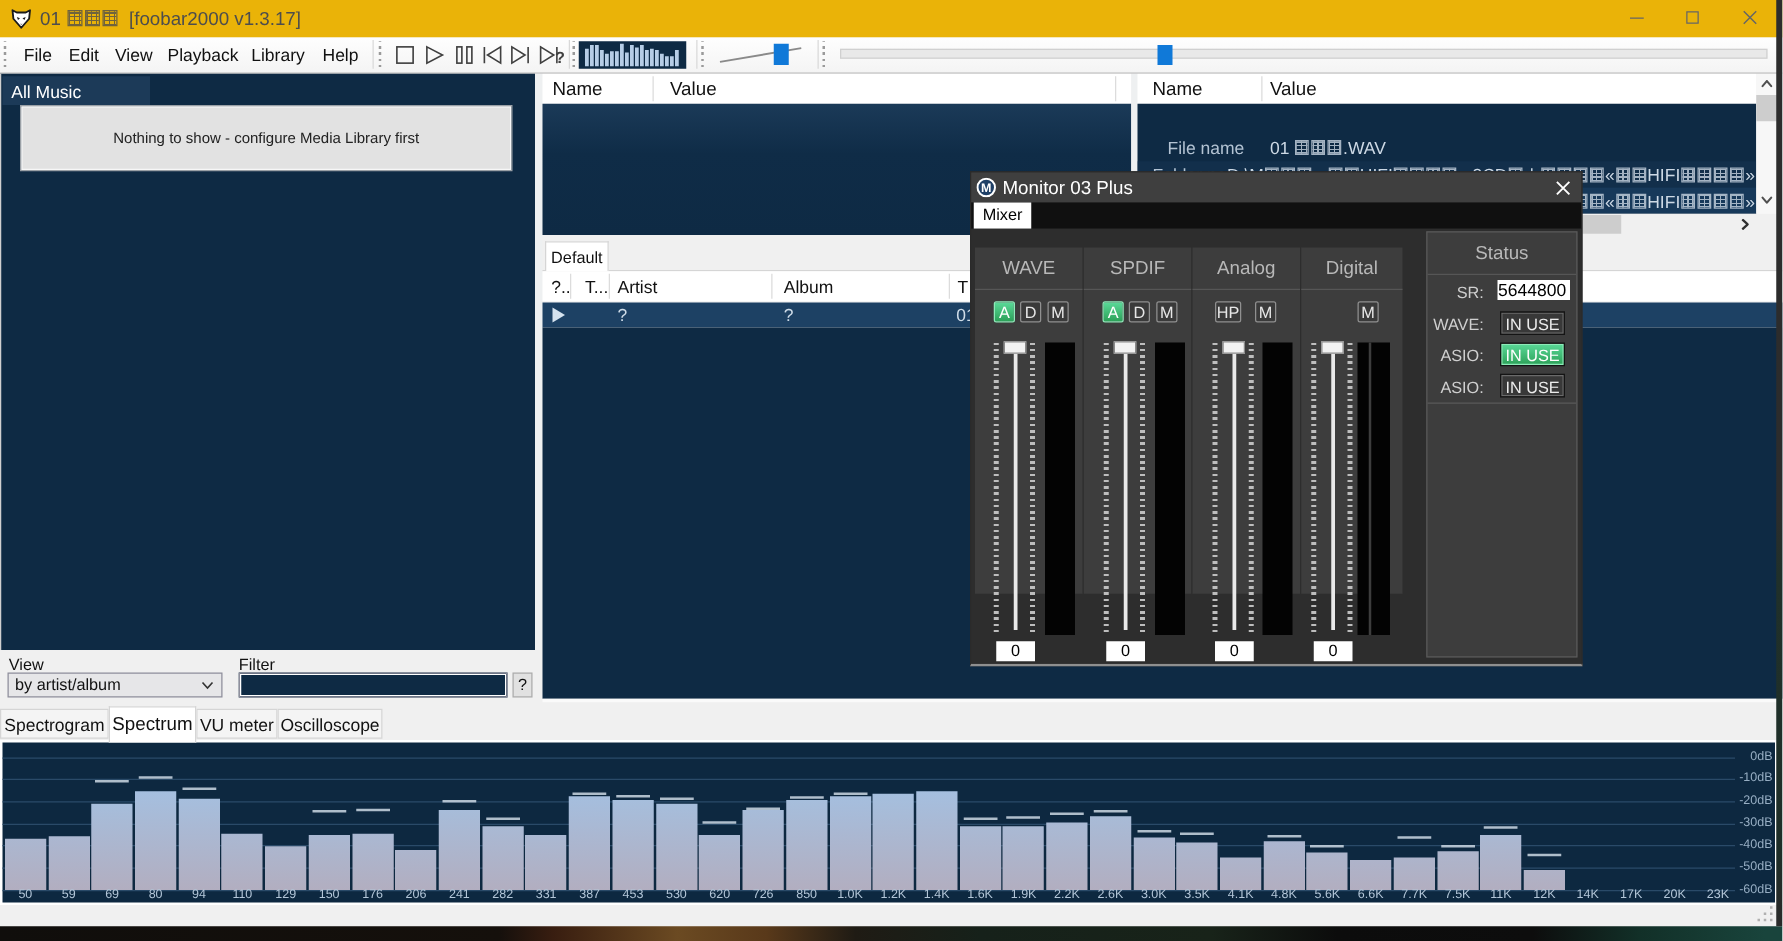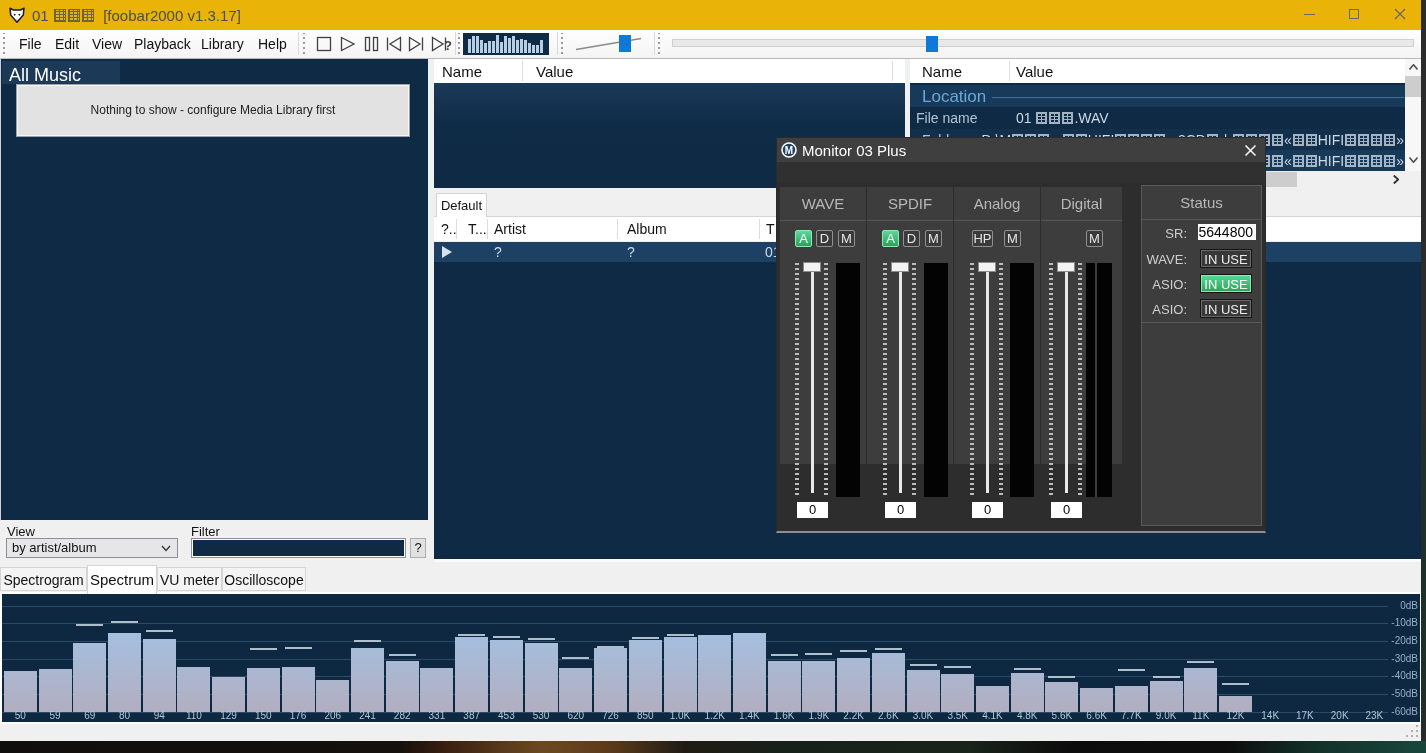--- a/index.html
+++ b/index.html
@@ -12,21 +12,21 @@
 #title {left:0;top:0;width:1426px;height:30px;background:#eab308;color:#4d4d4d;font-size:15px}
 #menubar {left:0;top:30px;width:1426px;height:29px;background:linear-gradient(#fefefe,#f4f4f4);
  border-bottom:1px solid #b9b9b9;color:#111;font-size:14px}
 .grip {position:absolute;top:3px;width:2px;height:21px;
  background:repeating-linear-gradient(0deg,#9a9a9a 0 2px,transparent 2px 5px)}
 .vsep {position:absolute;top:2px;width:1px;height:23px;background:#d9d9d9}
 .mitem {position:absolute;top:6px}
 .mbar {position:absolute;bottom:2px;width:3px;background:#b6cde6}
 #leftpanel {left:0;top:59px;width:428px;height:461px;background:#0e2a44;border-left:1px solid #d0d0d0}
 #allmusic {left:2px;top:61px;width:118px;height:23px;background:#1c3a58;color:#fff;
- font-size:18px;padding:4px 0 0 7px}
+ font-size:14px;padding:4px 0 0 7px}
 #nothing {left:17px;top:85px;width:392px;height:51px;background:#e2e2e2;border:1px solid #f7f7f7;
  outline:1px solid #9aa0a6;color:#222;font-size:12px;text-align:center;line-height:49px}
 .vsplit {position:absolute;background:#eef0f1}
 .thead {position:absolute;background:#fff;color:#111;font-size:15px;height:24px}
 .thcol {position:absolute;top:4px}
 .thdiv {position:absolute;top:2px;width:1px;height:20px;background:#dcdcdc}
 #midbody {left:434px;top:83px;width:471px;height:105px;
  background:linear-gradient(#1b3a58 0,#0f2c47 40px,#0e2a44 100%)}
 #rtbody {left:910px;top:83px;width:495px;height:88px;background:#0e2a44;overflow:hidden}
 .rrow {position:absolute;left:0;width:495px;color:#c7d5e2;font-size:14px}
@@ -69,21 +69,21 @@
  background:linear-gradient(90deg,#100e0c 0,#15100c 28%,#381d10 31%,#6b4a22 38%,#59391a 43%,
  #1f1b14 48%,#16211a 55%,#182319 68%,#0c0c0c 75%,#0d0d0d 86%,#123028 92%,#19443c 99%)}
 #rightedge {left:1421px;top:0;width:5px;height:741px;
  background:linear-gradient(#2c2c2c 0,#2c2c2c 55%,#20302a 62%,#1e2e28 92%,#2a2a2a 100%)}
 #dlg {left:776px;top:137px;width:490px;height:396px;background:#303030;border:1px solid #2a2a2a;border-bottom:2px solid #8f8f8f;z-index:5}
 #dtitle {left:0;top:0;width:488px;height:24px;background:#3f3f3f;color:#fff;font-size:15px}
 #dtabbar {left:0;top:24px;width:488px;height:21px;background:#101010}
 #dtab {left:2px;top:0px;width:46px;height:21px;background:#fff;color:#000;font-size:13px;
  text-align:center;padding-top:2px}
 #dbody {left:0;top:45px;width:488px;height:348px;background:#2d2d2d}
-.strip {position:absolute;top:4px;height:277px;background:#3d3d3d}
+.strip {position:absolute;top:15px;height:277px;background:#3d3d3d}
 .shead {position:absolute;left:0;top:8px;width:100%;text-align:center;color:#b8b8b8;
  font-size:15px;border-bottom:1px solid #565656;padding-bottom:8px}
 .dbtn {position:absolute;top:43px;height:17px;background:#3a3a3a;border:1px solid #909090;
  color:#e6e6e6;font-size:13px;text-align:center;border-radius:2px}
 .dgreen {background:linear-gradient(#5ad998,#2ca158);border-color:#8deab8;color:#fff}
 .ticks {position:absolute;top:74px;width:4px;height:234px;
  background:repeating-linear-gradient(0deg,#bdbdbd 0 2px,transparent 2px 5px)}
 .track {position:absolute;top:78px;width:3px;height:228px;background:#e9e9e9}
 .thumb {position:absolute;top:75px;width:18px;height:10px;background:#f2f2f2;border:1px solid #8a8a8a}
 .vu {position:absolute;top:76px;height:234px;background:#030303}
@@ -182,26 +182,22 @@
 </div>
 <div id="midbody" class="abs"></div>
 <div class="vsplit" style="left:905px;top:59px;width:5px;height:129px"></div>
 
 <div class="thead" style="left:910px;top:59px;width:495px">
  <span class="thcol" style="left:12px">Name</span>
  <span class="thcol" style="left:106px">Value</span>
  <div class="thdiv" style="left:99px"></div>
 </div>
 <div id="rtbody" class="abs">
- <div class="rrow" style="top:2px;height:22px;background:#17395a">
-   <span style="position:absolute;left:12px;top:2px;font-size:17px;color:#6ea7d6">Location</span>
-   <div style="position:absolute;left:82px;top:12px;width:412px;height:1px;background:#3f6e94"></div>
- </div>
  <div class="rrow" style="top:24px;height:22px">
-        <span style="position:absolute;left:6px;top:3px;color:#b3c3d3">File name</span>
+        <span style="position:absolute;left:24px;top:3px;color:#b3c3d3">File name</span>
    <span style="position:absolute;left:106px;top:3px;color:#cdd9e5">01 <i class="ck"></i><i class="ck"></i><i class="ck"></i>.WAV</span>
       </div>
  <div class="rrow" style="top:46px;height:21px;background:#122f4b">
    <span style="position:absolute;left:12px;top:3px;color:#b3c3d3">Folder name</span>
    <span style="position:absolute;right:1px;top:3px;color:#cdd9e5;white-space:nowrap">D:\M<i class="ck"></i><i class="ck"></i><i class="ck"></i> «<i class="ck"></i><i class="ck"></i>HIFI<i class="ck"></i><i class="ck"></i><i class="ck"></i><i class="ck"></i>» 3CD<i class="ck"></i>-|-<i class="ck"></i><i class="ck"></i><i class="ck"></i><i class="ck"></i>«<i class="ck"></i><i class="ck"></i>HIFI<i class="ck"></i><i class="ck"></i><i class="ck"></i><i class="ck"></i>»</span>
       </div>
  <div class="rrow" style="top:67px;height:21px;background:#17395a">
    <span style="position:absolute;left:12px;top:3px;color:#b3c3d3">Subdirectory</span>
    <span style="position:absolute;right:1px;top:3px;color:#cdd9e5;white-space:nowrap"><i class="ck"></i><i class="ck"></i><i class="ck"></i><i class="ck"></i>«<i class="ck"></i><i class="ck"></i>HIFI<i class="ck"></i><i class="ck"></i><i class="ck"></i><i class="ck"></i>»</span>
       </div>
@@ -365,21 +361,21 @@
       <div class="sbar" style="left:1045.4px;top:682px;height:30px;background:linear-gradient(rgb(173, 181, 204),rgb(178, 174, 192))"></div>
       <div class="speak" style="left:1048.4px;top:676px"></div>
       <div class="slab" style="left:1044.9px">5.6K</div>
       <div class="sbar" style="left:1080.1px;top:688px;height:24px;background:linear-gradient(rgb(174, 179, 202),rgb(178, 174, 192))"></div>
       <div class="slab" style="left:1079.6px">6.6K</div>
       <div class="sbar" style="left:1114.8px;top:686px;height:26px;background:linear-gradient(rgb(173, 180, 203),rgb(178, 174, 192))"></div>
       <div class="speak" style="left:1117.8px;top:669px"></div>
       <div class="slab" style="left:1114.3px">7.7K</div>
       <div class="sbar" style="left:1149.6px;top:681px;height:31px;background:linear-gradient(rgb(173, 181, 204),rgb(178, 174, 192))"></div>
       <div class="speak" style="left:1152.6px;top:676px"></div>
-      <div class="slab" style="left:1149.1px">9.0K</div>
+      <div class="slab" style="left:1149.1px">7.5K</div>
       <div class="sbar" style="left:1184.3px;top:668px;height:44px;background:linear-gradient(rgb(170, 184, 210),rgb(178, 174, 192))"></div>
       <div class="speak" style="left:1187.3px;top:661px"></div>
       <div class="slab" style="left:1183.8px">11K</div>
       <div class="sbar" style="left:1219.0px;top:696px;height:16px;background:linear-gradient(rgb(175, 178, 199),rgb(178, 174, 192))"></div>
       <div class="speak" style="left:1222.0px;top:683px"></div>
       <div class="slab" style="left:1218.5px">12K</div>
       <div class="slab" style="left:1253.2px">14K</div>
       <div class="slab" style="left:1287.9px">17K</div>
       <div class="slab" style="left:1322.7px">20K</div>
       <div class="slab" style="left:1357.4px">23K</div>
@@ -402,20 +398,23 @@
  <div id="dtitle" class="abs">
   <svg class="abs" style="left:4px;top:4px" width="16" height="16" viewBox="0 0 16 16">
    <circle cx="8" cy="8" r="7" fill="#1e3f66" stroke="#fff" stroke-width="1.6"></circle>
    <text x="8" y="11.5" font-size="10" font-weight="bold" fill="#fff" text-anchor="middle">M</text>
   </svg>
   <span class="abs" style="left:25px;top:4px">Monitor 03 Plus</span>
   <svg class="abs" style="left:467px;top:6px" width="13" height="13" viewBox="0 0 13 13">
    <path d="M1.5 1.5 L11.5 11.5 M11.5 1.5 L1.5 11.5" stroke="#fff" stroke-width="1.5"></path>
         </svg>
  </div>
+ <div id="dtabbar" class="abs">
+        <div id="dtab" class="abs">Mixer</div>
+      </div>
  <div id="dbody" class="abs">
   <div class="strip" style="left:3px;width:86px">
           <div class="shead">WAVE</div>
           <div class="dbtn dgreen" style="left:15px;width:17px">A</div>
           <div class="dbtn" style="left:36px;width:17px">D</div>
           <div class="dbtn" style="left:58px;width:17px">M</div>
           <div class="ticks" style="left:15px"></div>
           <div class="ticks" style="left:44px"></div>
           <div class="track" style="left:31px"></div>
           <div class="thumb" style="left:23px"></div>

